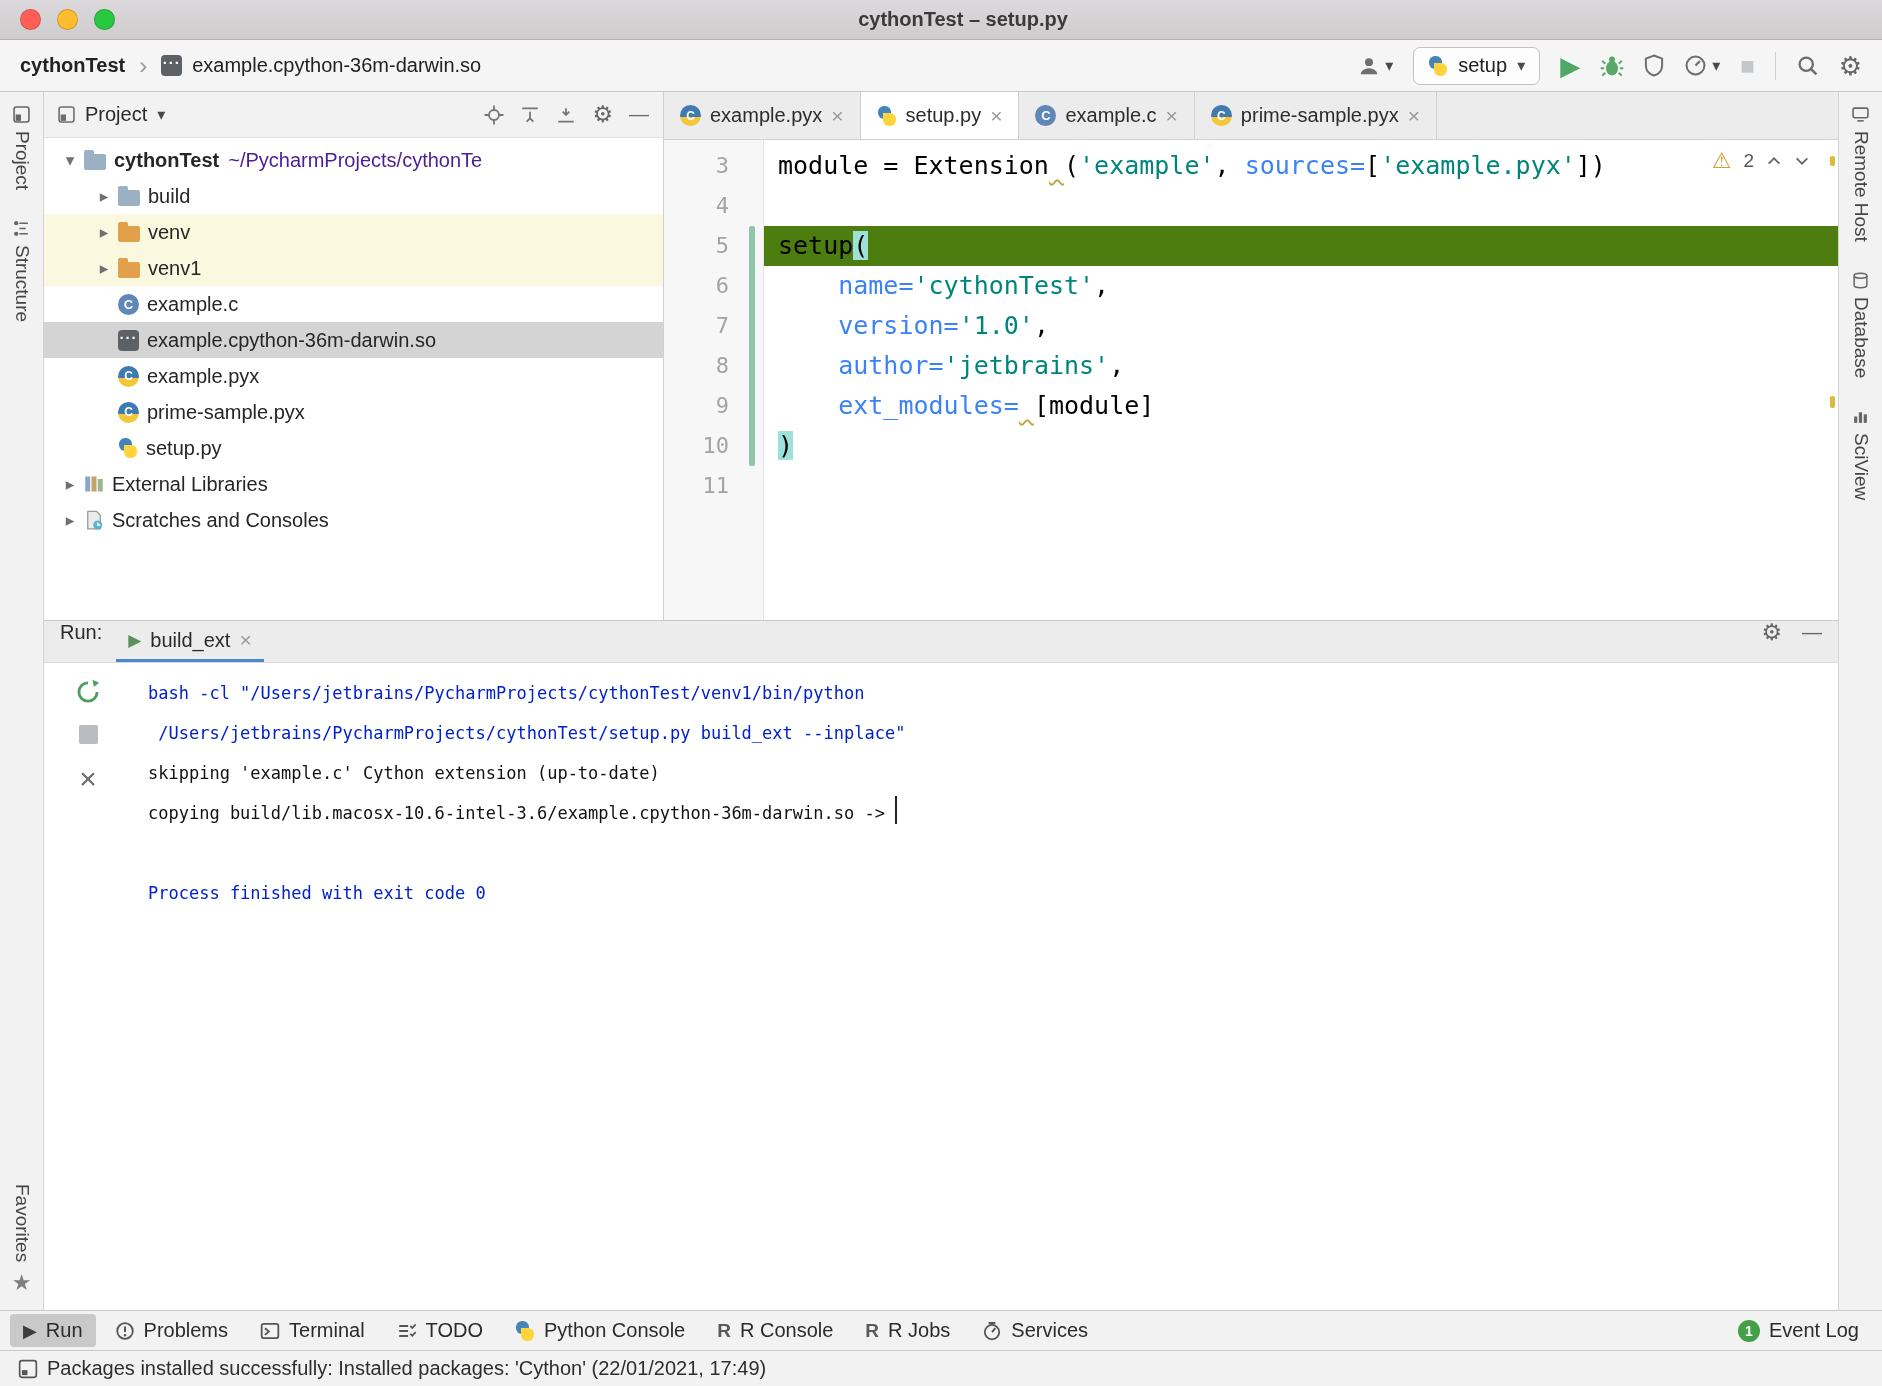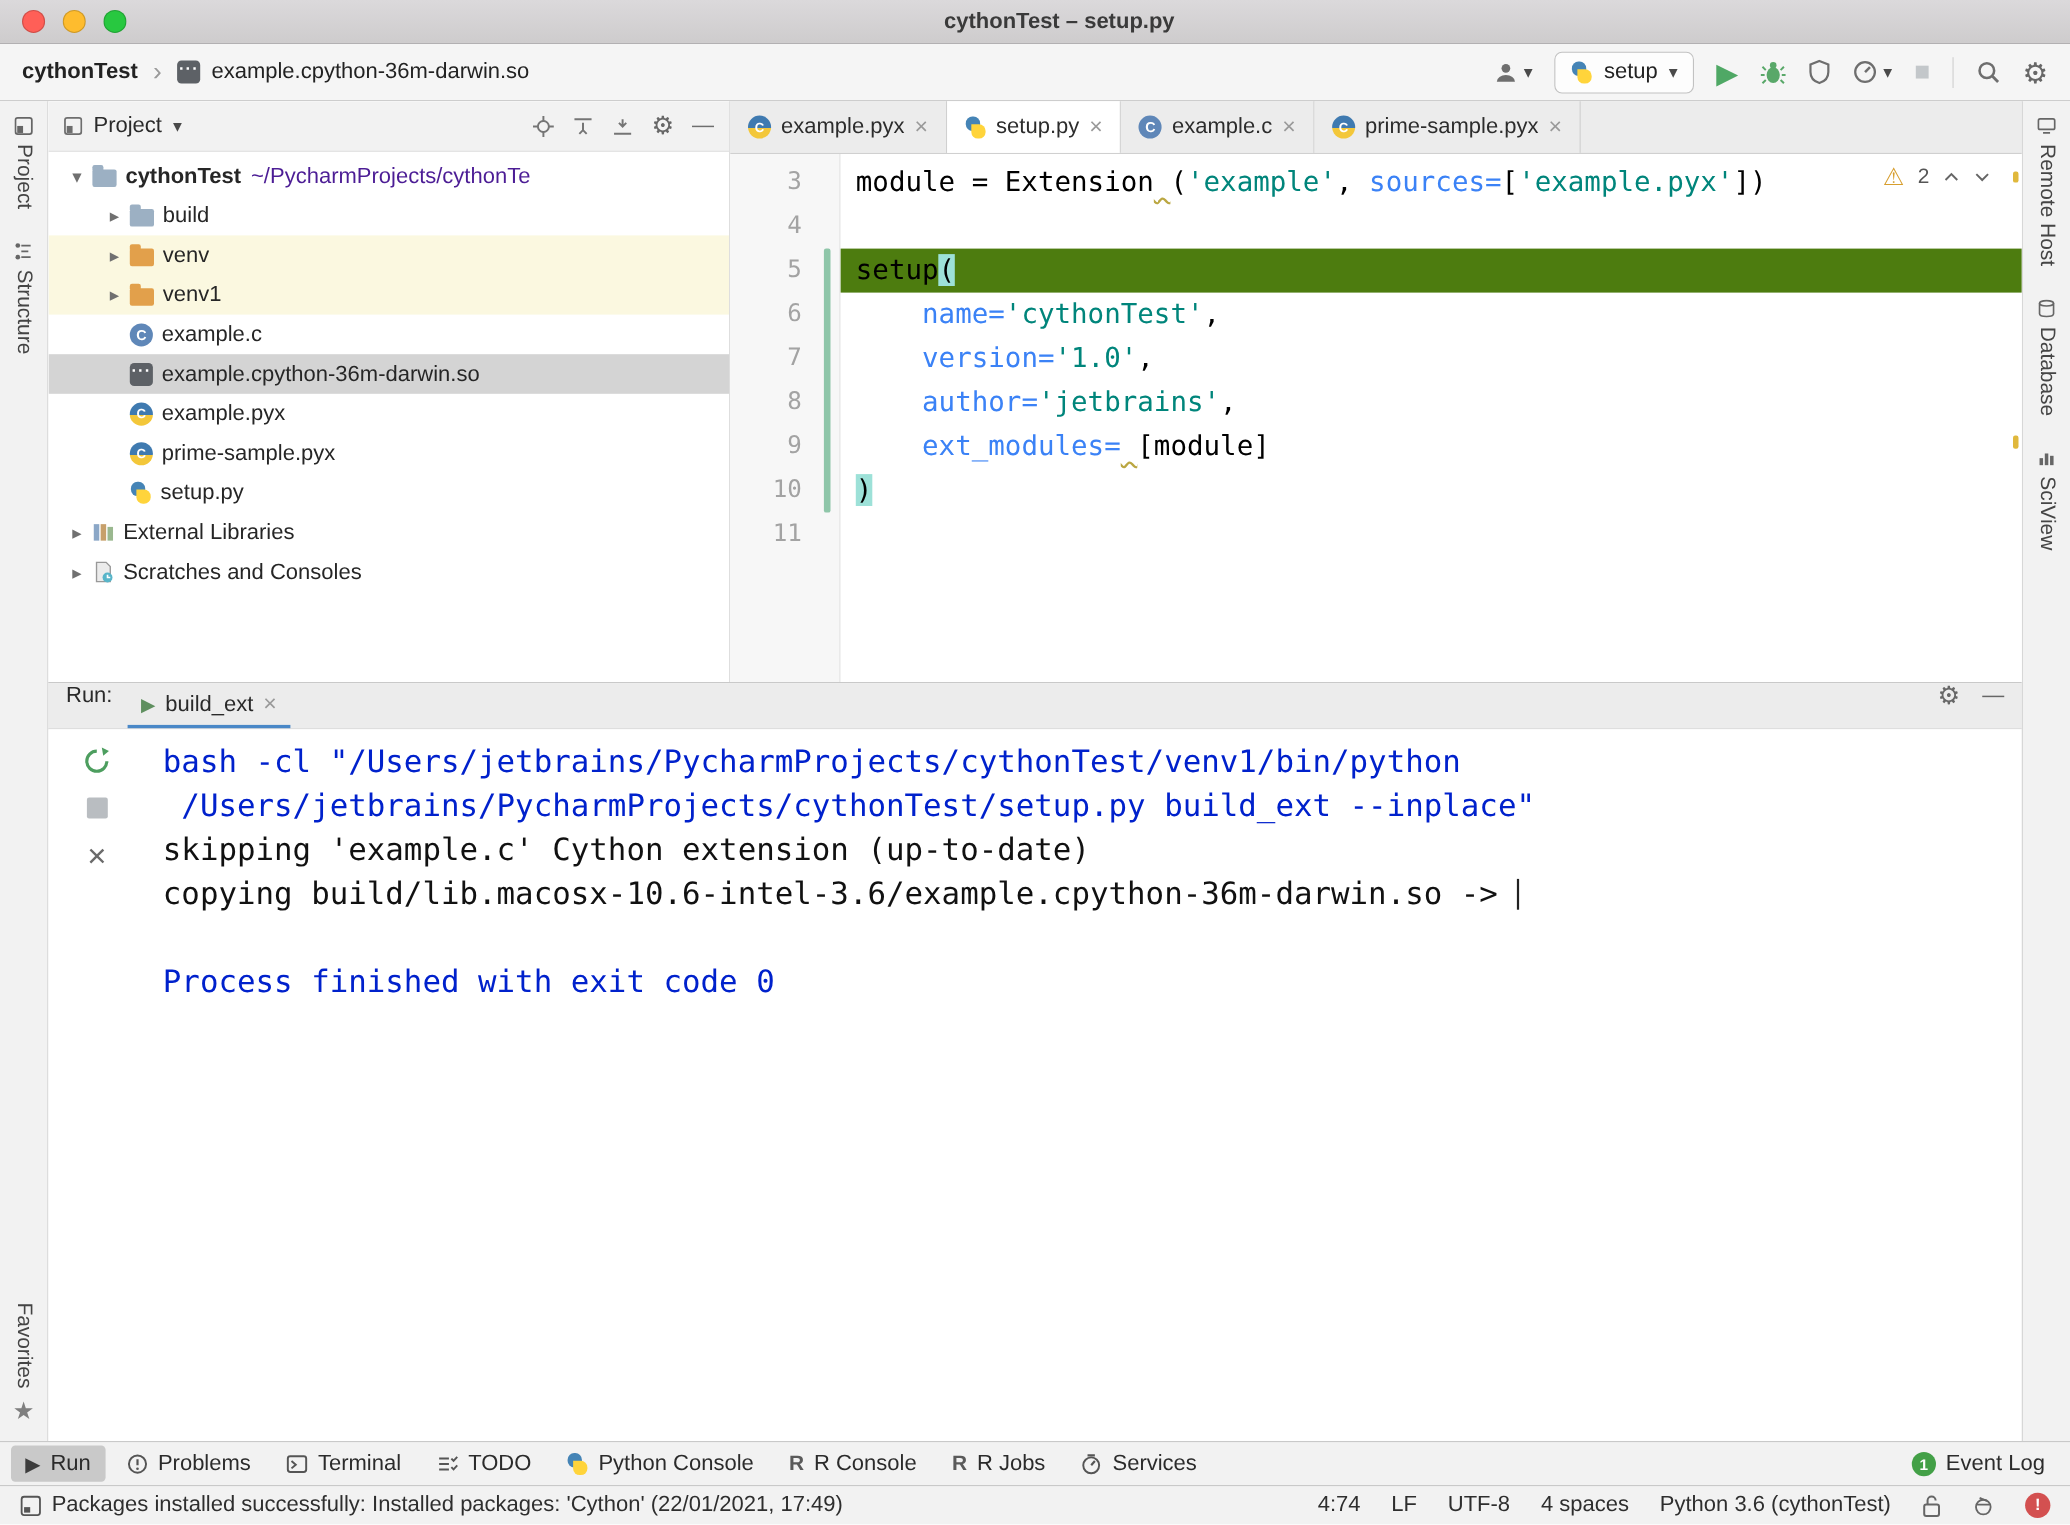--- a/index.html
+++ b/index.html
@@ -91,21 +91,21 @@
   .run-panel { flex:1 1 auto; display:flex; flex-direction:column; border-top:1px solid #c9c9c9; min-height:0; }
   .run-header { flex:0 0 42px; background:#ececec; border-bottom:1px solid #dadada; display:flex; align-items:flex-start; padding:0 16px; }
   .run-label { color:#2a2a2a; margin-right:14px; }
   .run-tab { height:100%; display:flex; align-items:center; gap:9px; padding:0 12px; border-bottom:3px solid #4a88c7; color:#2a2a2a; }
   .run-tab .tri-sm { color:#5f8f5f; font-size:17px; }
   .run-hicons { margin-left:auto; display:flex; align-items:center; gap:20px; color:#666; }
   .console { flex:1 1 auto; display:flex; background:#fff; min-height:0; }
   .con-gutter { flex:0 0 88px; display:flex; flex-direction:column; align-items:center; padding-top:16px; gap:20px; }
   .con-stop { width:19px; height:19px; background:#b9bdc1; border-radius:2px; }
   .con-close { color:#6b6b6b; font-size:30px; line-height:1; }
-  .con-text { flex:1 1 auto; padding:10px 0 0 16px; font-family:"DejaVu Sans Mono",monospace; font-size:28px; }
+  .con-text { flex:1 1 auto; padding:10px 0 0 16px; font-family:"DejaVu Sans Mono",monospace; font-size:17px; }
   .con-line { min-height:40px; line-height:40px; white-space:pre; color:#111; }
   .con-line.sys { color:#0021cc; }
   .caret { display:inline-block; width:2px; height:28px; background:#222; vertical-align:-5px; }
 
   
   .bottombar { flex:0 0 40px; background:#f2f2f2; border-top:1px solid #c9c9c9; display:flex; align-items:center; padding:0 10px; gap:6px; }
   .bbi { display:flex; align-items:center; gap:9px; padding:5px 13px; border-radius:4px; color:#2b2b2b; }
   .bbi.active { background:#c9c9c9; }
   .bbi .tri { color:#3d3d3d; font-size:18px; line-height:1; }
   .r-ic { font-weight:bold; color:#5a5a5a; font-size:19px; }
@@ -471,32 +471,15 @@
       <span>Event Log</span>
     </span>
   </div>
 
   <div class="statusbar">
     <svg width="20" height="20" viewBox="0 0 18 18">
         <rect x="1.5" y="1.5" width="15" height="15" rx="2" fill="none" stroke="#555" stroke-width="1.5"></rect>
         <rect x="3.5" y="10" width="5" height="4.5" fill="#555"></rect>
       </svg>
     <span>Packages installed successfully: Installed packages: 'Cython' (22/01/2021, 17:49)</span>
-    <span class="sb-right">
-      <span>4:74</span>
-      <span>LF</span>
-      <span>UTF-8</span>
-      <span>4 spaces</span>
-      <span>Python 3.6 (cythonTest)</span>
-      <svg width="18" height="22" viewBox="0 0 14 18">
-          <rect x="1.5" y="8" width="11" height="8.5" rx="1.5" fill="none" stroke="#666" stroke-width="1.5"></rect>
-          <path d="M4 8V5a3 3 0 0 1 6 0" fill="none" stroke="#666" stroke-width="1.5"></path>
-        </svg>
-      <svg width="20" height="20" viewBox="0 0 18 18">
-          <circle cx="9" cy="10" r="6" fill="none" stroke="#666" stroke-width="1.5"></circle>
-          <path d="M3 8h12" stroke="#666" stroke-width="1.5"></path>
-          <path d="M6 2.5l6 2.5" stroke="#666" stroke-width="1.5"></path>
-        </svg>
-      <span class="red-badge"></span>
-    </span>
   </div>
 
 </div>
 
 </body></html>

